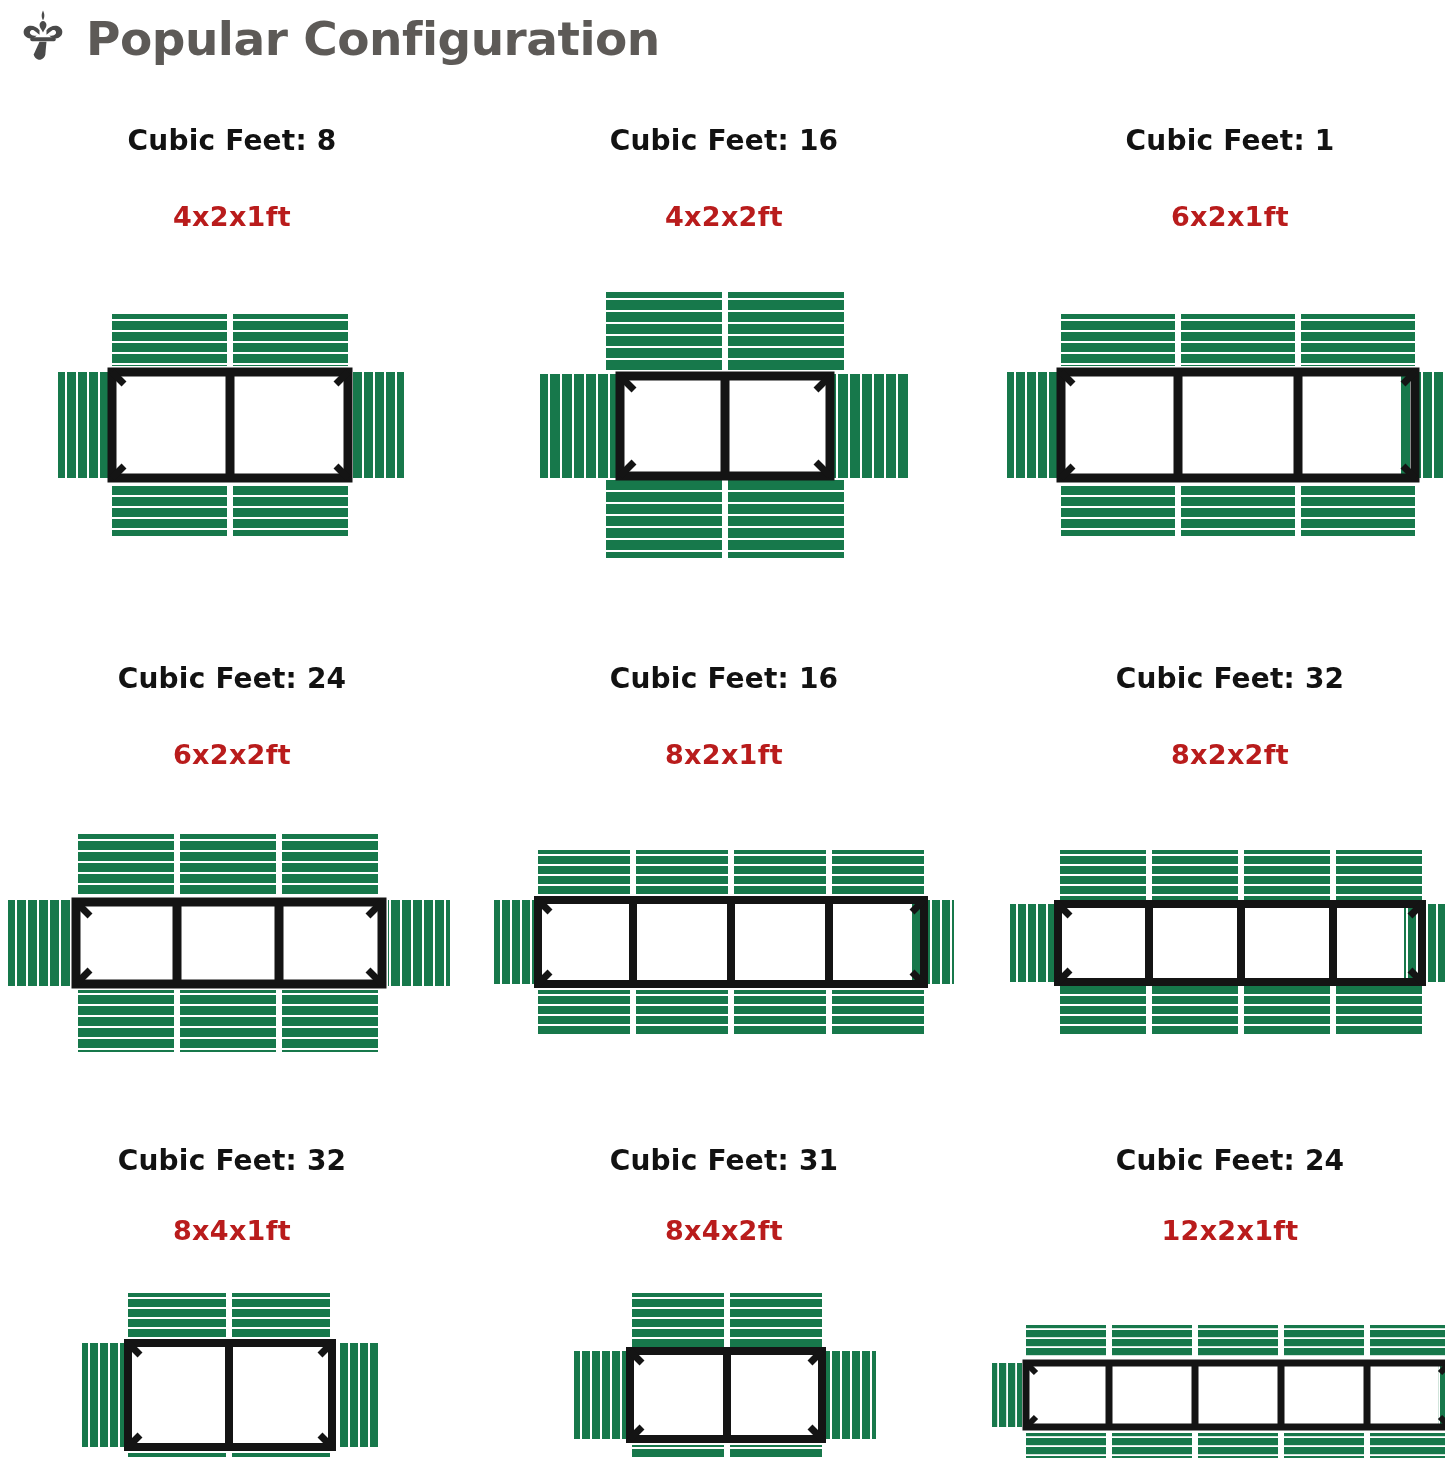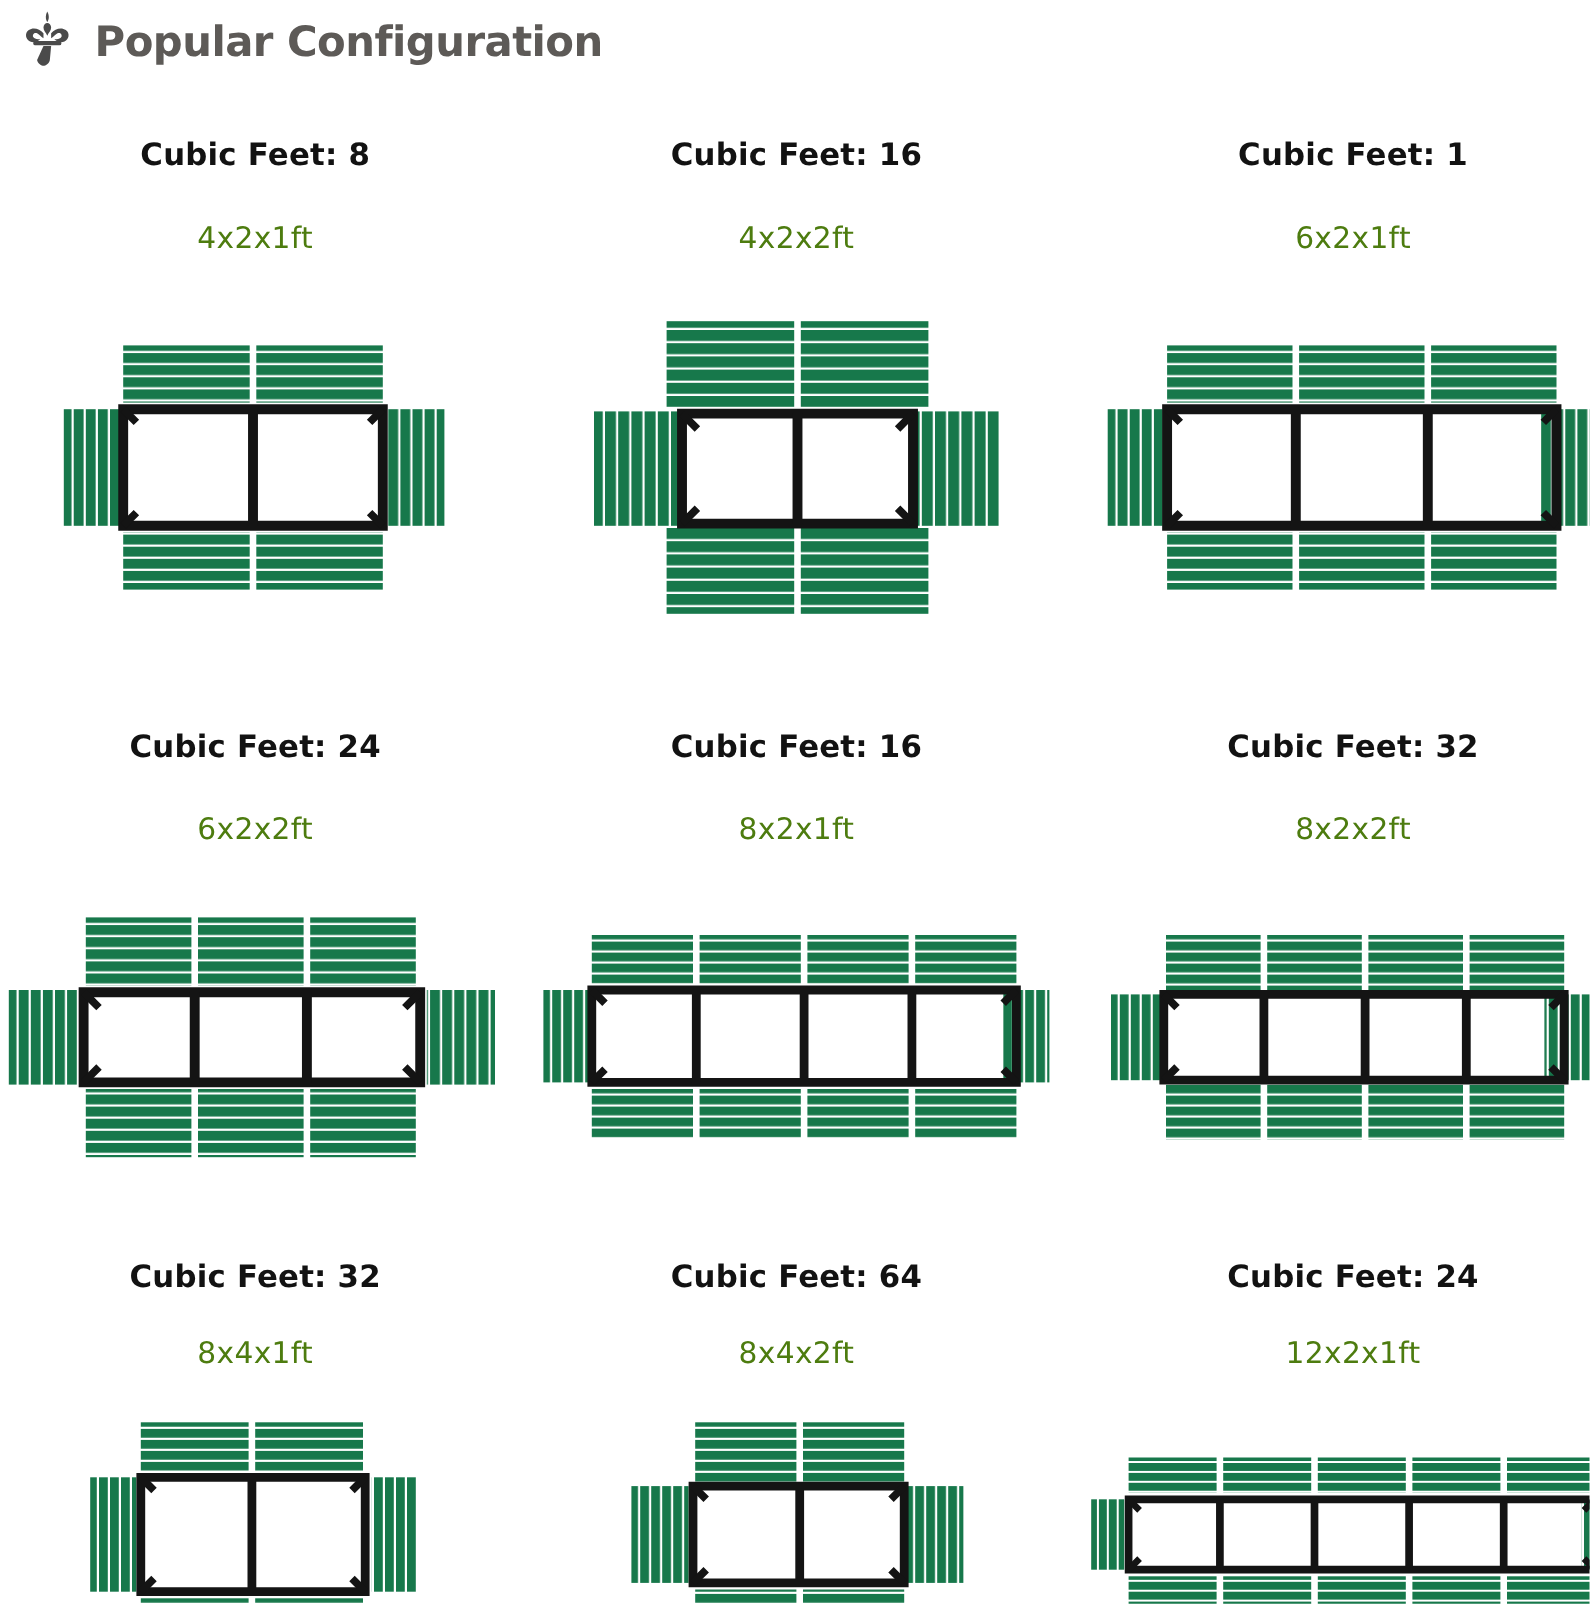--- a/index.html
+++ b/index.html
@@ -27,21 +27,21 @@
   .fleur {
     width: 58px;
     height: 58px;
     flex: 0 0 58px;
     position: relative;
     top: -2px;
   }
   .page-title {
     font-family: "DejaVu Sans", sans-serif;
     font-weight: bold;
-    font-size: 38px;
+    font-size: 47px;
     letter-spacing: -0.5px;
     color: #5d5a57;
     margin-left: 14px;
     white-space: nowrap;
   }
 
   
   .grid {
     display: grid;
     grid-template-columns: repeat(3, 1fr);
@@ -63,22 +63,22 @@
     color: #121212;
     margin-top: 54px;
     letter-spacing: 0.2px;
     white-space: nowrap;
   }
   .row2 .cubic { margin-top: 36px; }
   .row3 .cubic { margin-top: 22px; }
 
   .dims {
     font-size: 27px;
-    font-weight: normal;
-    color: #4d7c0f;
+    font-weight: bold;
+    color: #b91c1c;
     margin-top: 44px;
     letter-spacing: 0.3px;
     white-space: nowrap;
   }
   .row3 .dims { margin-top: 38px; text-align: center; }
 
   .diagram-wrap {
     margin-top: 26px;
     display: flex;
     justify-content: center;
@@ -316,21 +316,21 @@
         <rect x="2" y="54" width="42" height="104" fill="url(#v7)"></rect>
         <rect x="258" y="54" width="42" height="104" fill="url(#v7)"></rect>
         <path d="M48 54 L252 54 L252 158 L48 158 Z" fill="none" stroke="#141414" stroke-width="8"></path>
         <path d="M149 54 L149 158" stroke="#141414" stroke-width="8"></path>
         <path d="M48 54 L60 66 M252 54 L240 66 M48 158 L60 146 M252 158 L240 146" stroke="#141414" stroke-width="7"></path>
       </svg>
     </div>
   </div>
 
   <div class="cell row3">
-    <div class="cubic">Cubic Feet: 64</div>
+    <div class="cubic">Cubic Feet: 31</div>
     <div class="dims">8x4x2ft</div>
     <div class="diagram-wrap">
       <svg width="304" height="212" viewBox="0 0 304 212" aria-hidden="true">
         <defs>
           <pattern id="h8" width="10" height="10" patternUnits="userSpaceOnUse">
             <rect width="10" height="10" fill="#17784b"></rect>
             <rect width="10" height="2" y="8" fill="#ffffff"></rect>
           </pattern>
           <pattern id="v8" width="10" height="10" patternUnits="userSpaceOnUse">
             <rect width="10" height="10" fill="#17784b"></rect>

